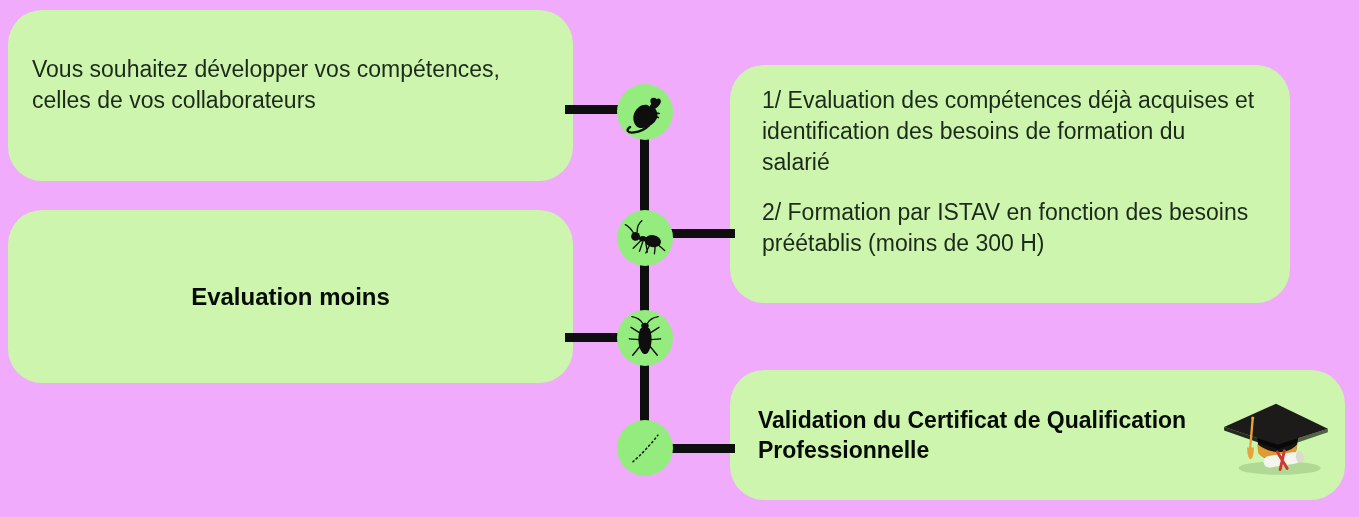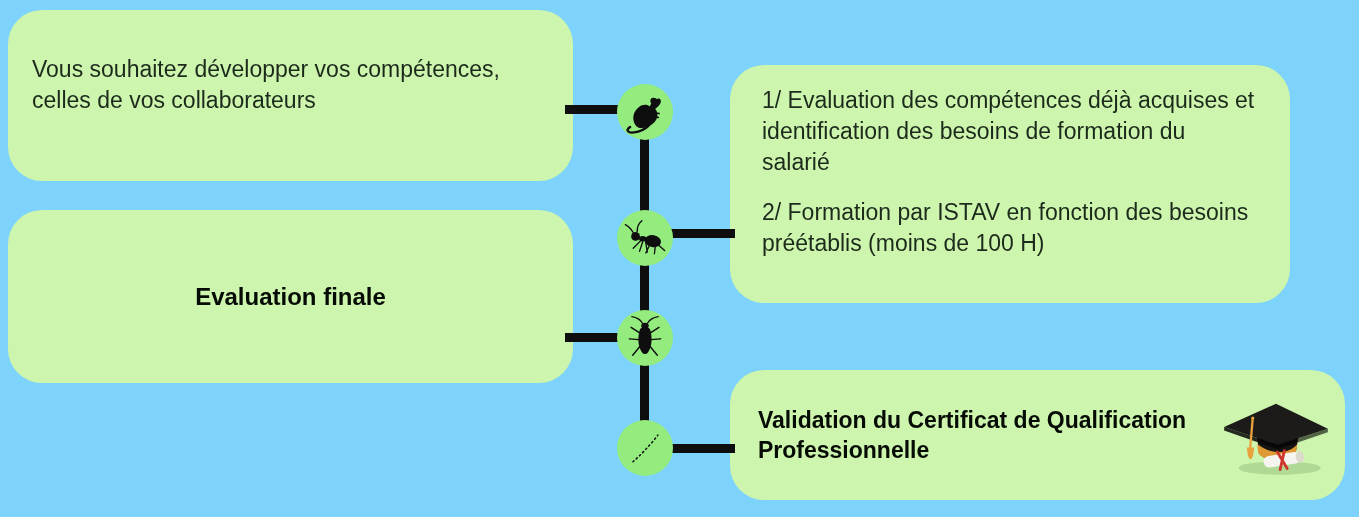--- a/index.html
+++ b/index.html
@@ -5,21 +5,21 @@
   html, body {
     margin: 0;
     padding: 0;
     background: #ffffff;
     font-family: "Liberation Sans", sans-serif;
   }
   .canvas {
     position: relative;
     width: 1359px;
     height: 517px;
-    background: #7dd3fc;
+    background: #f0abfc;
     overflow: hidden;
   }
   
   .gbox {
     position: absolute;
     background: #cdf5ad;
     border-radius: 34px;
     box-sizing: border-box;
     color: #1c2a1c;
   }
@@ -101,25 +101,25 @@
 
   <div class="gbox box-start">
     <p class="body-text">Vous souhaitez développer vos compétences,
 celles de vos collaborateurs</p>
   </div>
 
   <div class="gbox box-process">
     <p class="body-text">1/ Evaluation des compétences déjà acquises et
 identification des besoins de formation du salarié</p>
     <p class="body-text">2/ Formation par ISTAV en fonction des besoins
-préétablis (moins de 100 H)</p>
+préétablis (moins de 300 H)</p>
   </div>
 
   <div class="gbox box-final">
-    <p class="heading-text">Evaluation finale</p>
+    <p class="heading-text">Evaluation moins</p>
   </div>
 
   <div class="gbox box-valid">
     <p class="heading-text">Validation du Certificat de Qualification
 Professionnelle</p>
     <div class="cap-wrap">
       <svg width="118" height="96" viewBox="0 0 132 100">
         <ellipse cx="70" cy="87" rx="46" ry="7.5" fill="rgba(70,120,60,0.22)"></ellipse>
         <path d="M44 44 C54 36 82 37 92 46 L88 70 C72 80 52 79 47 70 Z" fill="#161514"></path>
         <path d="M45 60 C60 72 80 72 90 60 L88 70 C72 80 52 79 46 70 Z" fill="#e09a33"></path>

